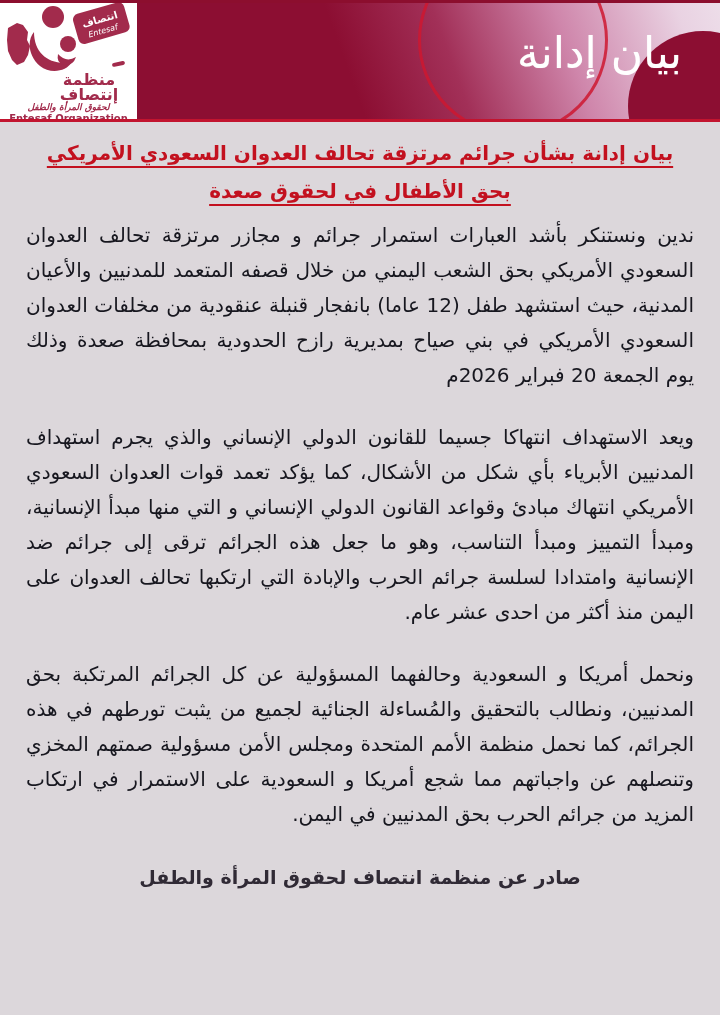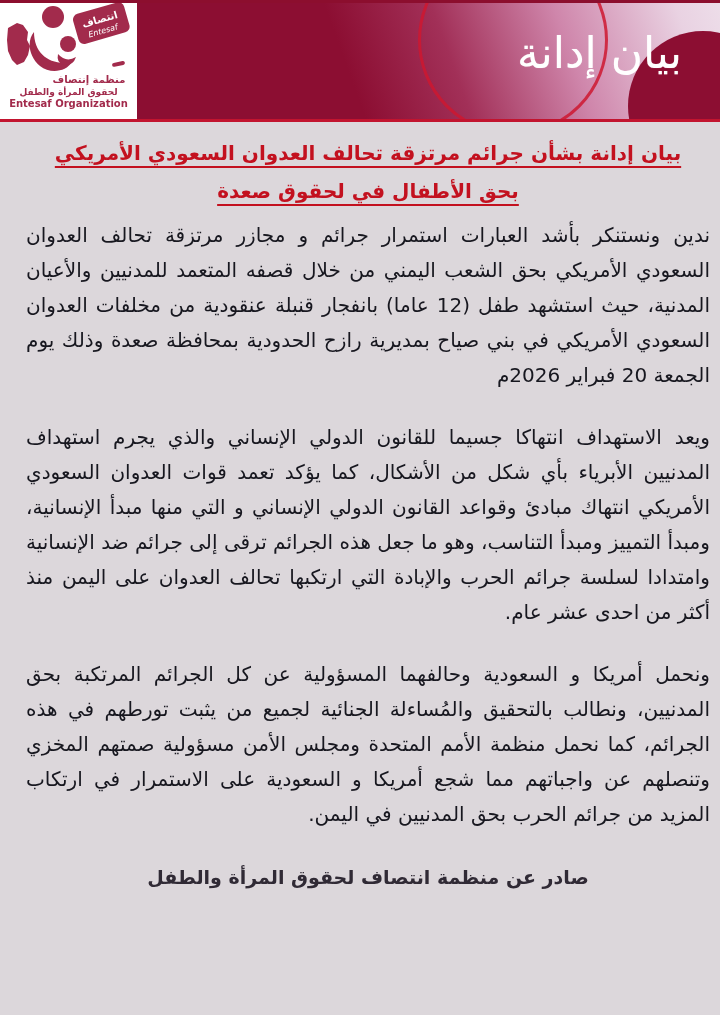--- a/index.html
+++ b/index.html
@@ -46,28 +46,28 @@
   }
   
   .logo-box{
     position:absolute;left:0;top:-3px;
     width:137px;height:121px;
     background:#ffffff;
     text-align:center;
     z-index:2;
   }
   .logo-art{display:block;margin:0 auto;}
-  .logo-ar{font-size:10px;font-weight:bold;color:var(--logo-maroon);direction:rtl;line-height:15px;padding-left:41px;}
-  .logo-sub-ar{font-size:9px;font-weight:bold;color:var(--logo-maroon);direction:rtl;line-height:11px;}
+  .logo-ar{font-size:16px;font-weight:bold;color:var(--logo-maroon);direction:rtl;line-height:15px;padding-left:41px;}
+  .logo-sub-ar{font-size:9px;font-weight:bold;color:var(--logo-maroon);direction:rtl;line-height:11px;font-style:italic;}
   .logo-en{font-size:10px;font-weight:bold;color:var(--logo-maroon);line-height:11px;}
   .logo-sub-en{font-size:7px;font-weight:bold;color:var(--logo-maroon);line-height:9px;margin-top:35px;}
   
   .doc{
     direction:rtl;
-    padding:12px 10px 0 26px;
+    padding:12px 26px 0 26px;
   }
   .doc-title{
     color:var(--title-red);
     font-size:20px;font-weight:bold;
     text-align:center;
     line-height:38px;
     margin-bottom:8px;
   }
   .doc-title span{
     text-decoration:underline;

